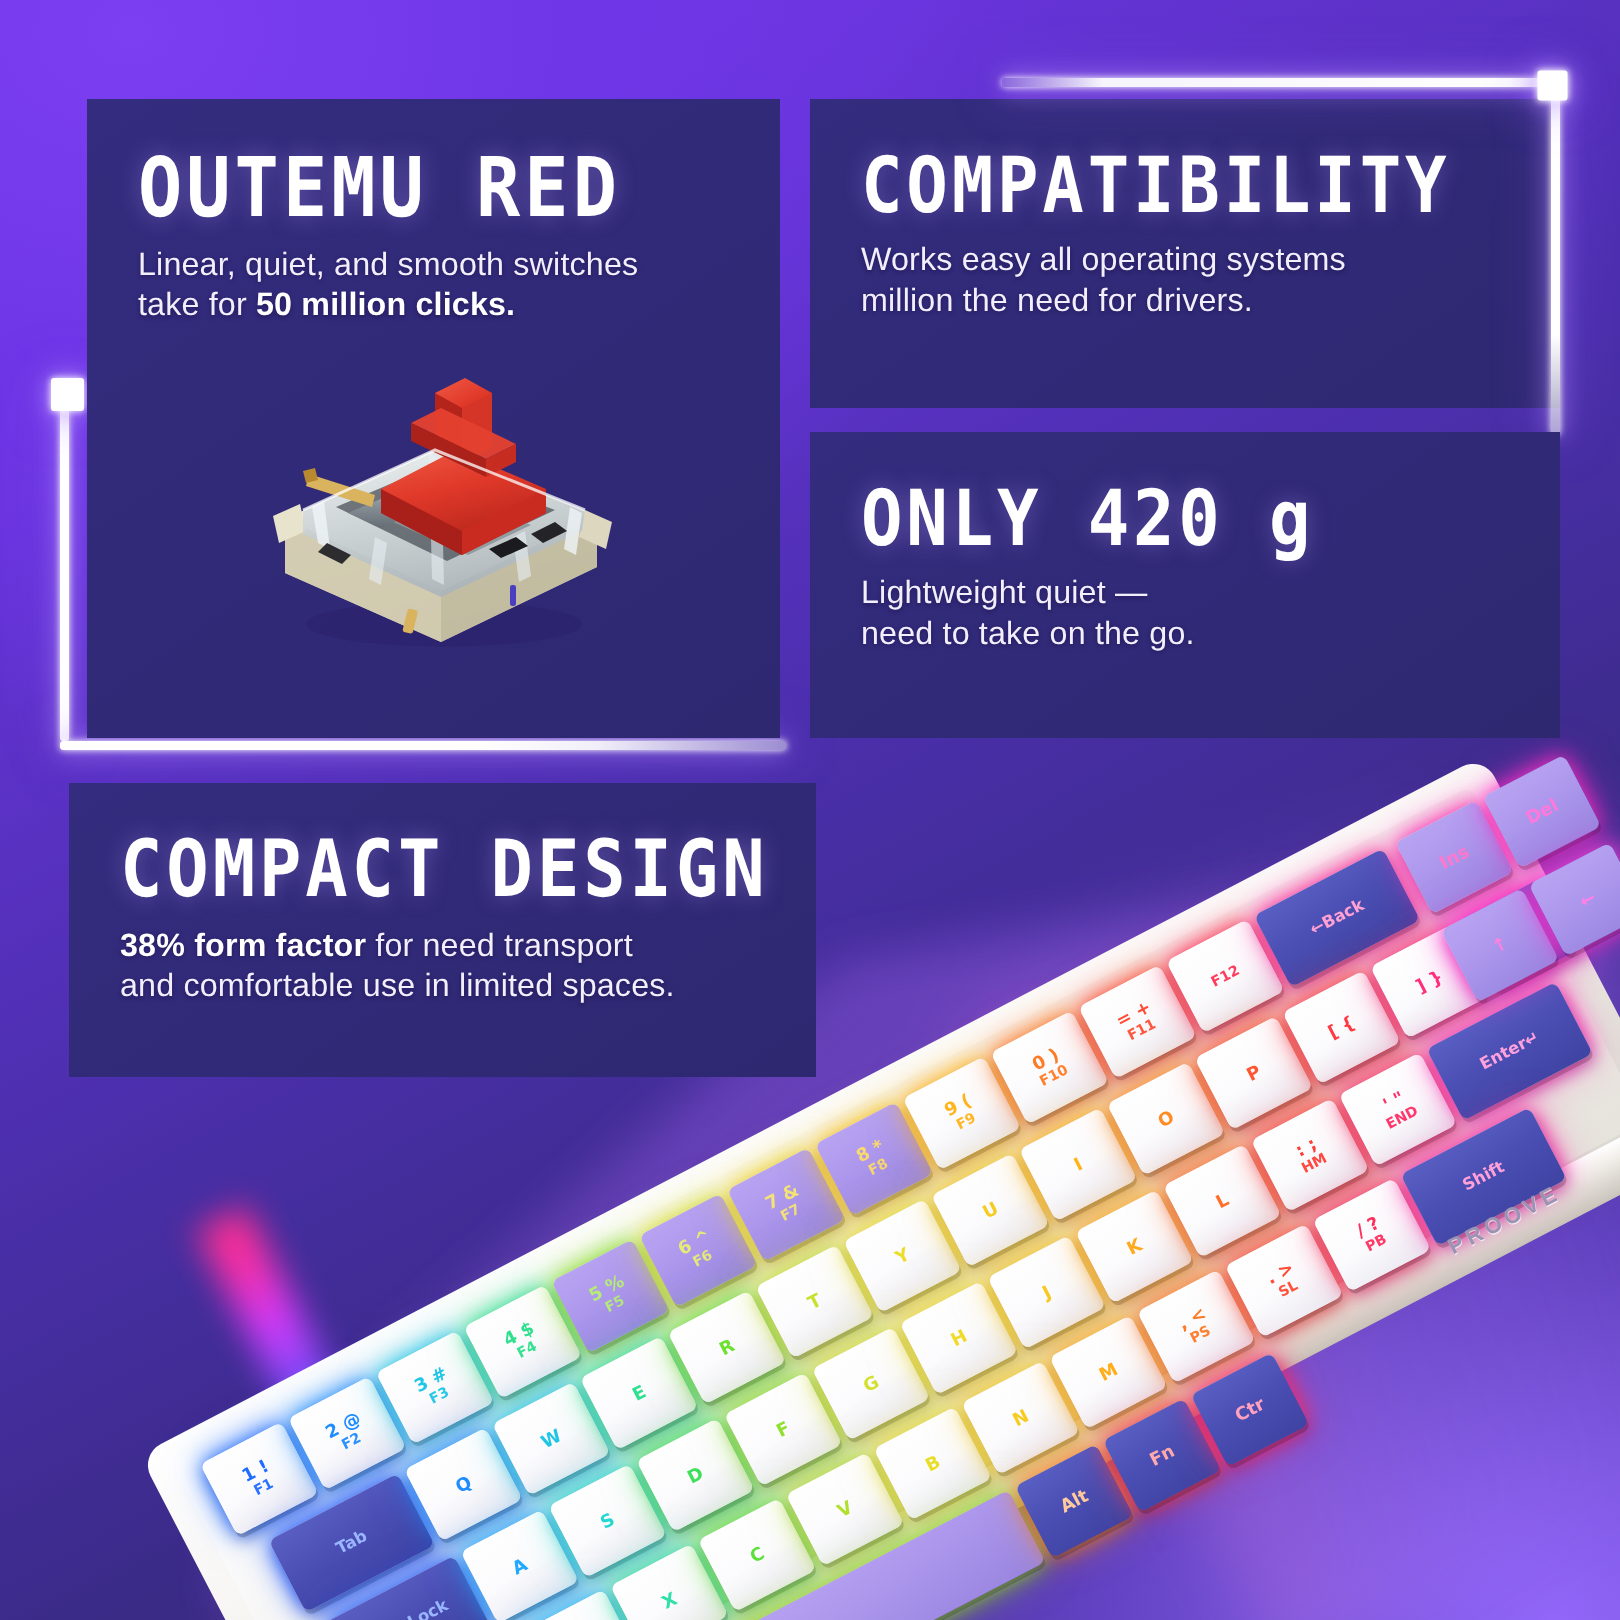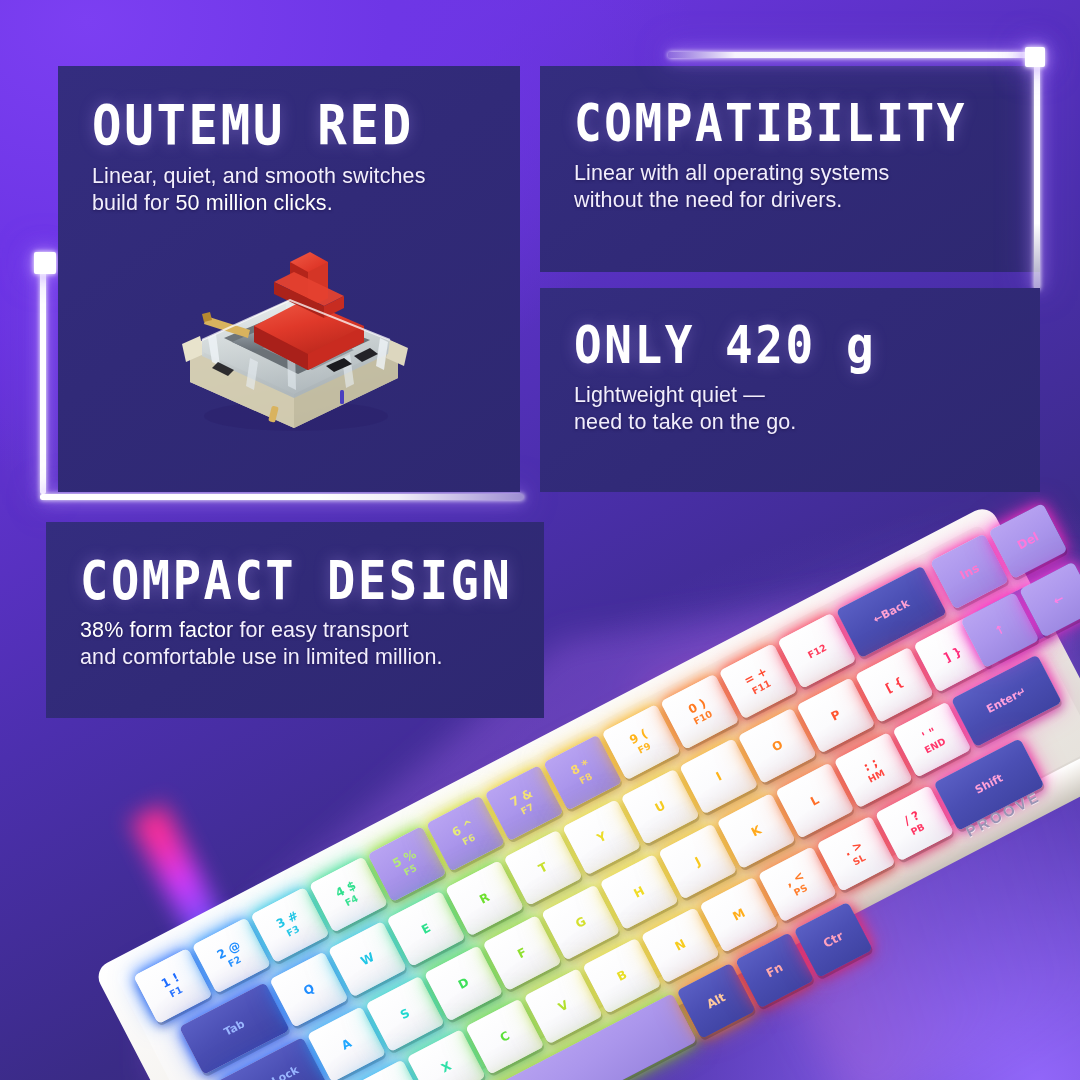--- a/index.html
+++ b/index.html
@@ -28,21 +28,21 @@
     font-weight:700; color:#fff; letter-spacing:.055em;
     line-height:.95; white-space:nowrap;
     text-shadow:0 0 14px rgba(190,160,255,.35);
     transform:scaleY(1.12); transform-origin:left top;
   }
   .sub{
     color:#f2eefc; font-size:21.5px; line-height:1.28; margin-top:16px;
     letter-spacing:.005em; font-weight:400;
     text-shadow:0 1px 3px rgba(20,8,60,.5);
   }
-  .sub b{ font-weight:400; color:#fff; }
+  .sub b{ font-weight:700; color:#fff; }
 
   
   #card-switch  { left:58px;  top:66px;  width:462px; height:426px; }
   #card-compat  { left:540px; top:66px;  width:500px; height:206px; }
   #card-weight  { left:540px; top:288px; width:500px; height:204px; }
   #card-compact { left:46px;  top:522px; width:498px; height:196px; }
 
   #card-switch .ttl  { font-size:49px; }
   #card-compat .ttl  { font-size:46px; }
   #card-weight .ttl  { font-size:46px; }
@@ -363,21 +363,21 @@
     <i class="v"></i>
       <i class="h"></i>
       <i class="nub"></i>
   </div>
 
   <div class="card" id="card-switch">
     <div class="inner">
       <div class="ttl">OUTEMU RED</div>
       <div class="sub">
         <span>Linear, quiet, and smooth switches</span><br>
-        <span>build for </span><b>50 million clicks.</b>
+        <span>take for </span><b>50 million clicks.</b>
       </div>
     </div>
   </div>
 
   <svg id="switch-photo" viewBox="0 0 270 200">
     <defs>
       <linearGradient id="base" x1="0" y1="0" x2=".4" y2="1">
         <stop offset="0" stop-color="#f7f4e4"></stop>
           <stop offset=".55" stop-color="#ebe6cf"></stop>
         <stop offset="1" stop-color="#d6d0b6"></stop>
@@ -442,22 +442,22 @@
 
     <rect x="182" y="152" width="4" height="14" rx="1.5" fill="#4a3fbf"></rect>
 
     <path d="M44 102 L132 62 L232 102" fill="none" stroke="#ffffff" stroke-opacity=".75" stroke-width="2"></path>
   </svg>
 
   <div class="card" id="card-compat">
     <div class="inner">
       <div class="ttl">COMPATIBILITY</div>
       <div class="sub">
-        <span>Linear with all operating systems</span><br>
-        <span>without the need for drivers.</span>
+        <span>Works easy all operating systems</span><br>
+        <span>million the need for drivers.</span>
       </div>
     </div>
   </div>
   <div class="bracket" id="br-compat">
     <i class="h"></i>
       <i class="v"></i>
       <i class="nub"></i>
   </div>
 
   <div class="card" id="card-weight">
@@ -467,19 +467,19 @@
         <span>Lightweight quiet —</span><br>
         <span>need to take on the go.</span>
       </div>
     </div>
   </div>
 
   <div class="card" id="card-compact">
     <div class="inner">
       <div class="ttl">COMPACT DESIGN</div>
       <div class="sub">
-        <b>38% form factor</b><span> for easy transport</span><br>
-        <span>and comfortable use in limited million.</span>
+        <b>38% form factor</b><span> for need transport</span><br>
+        <span>and comfortable use in limited spaces.</span>
       </div>
     </div>
   </div>
 
 </div>
 
 </body></html>

